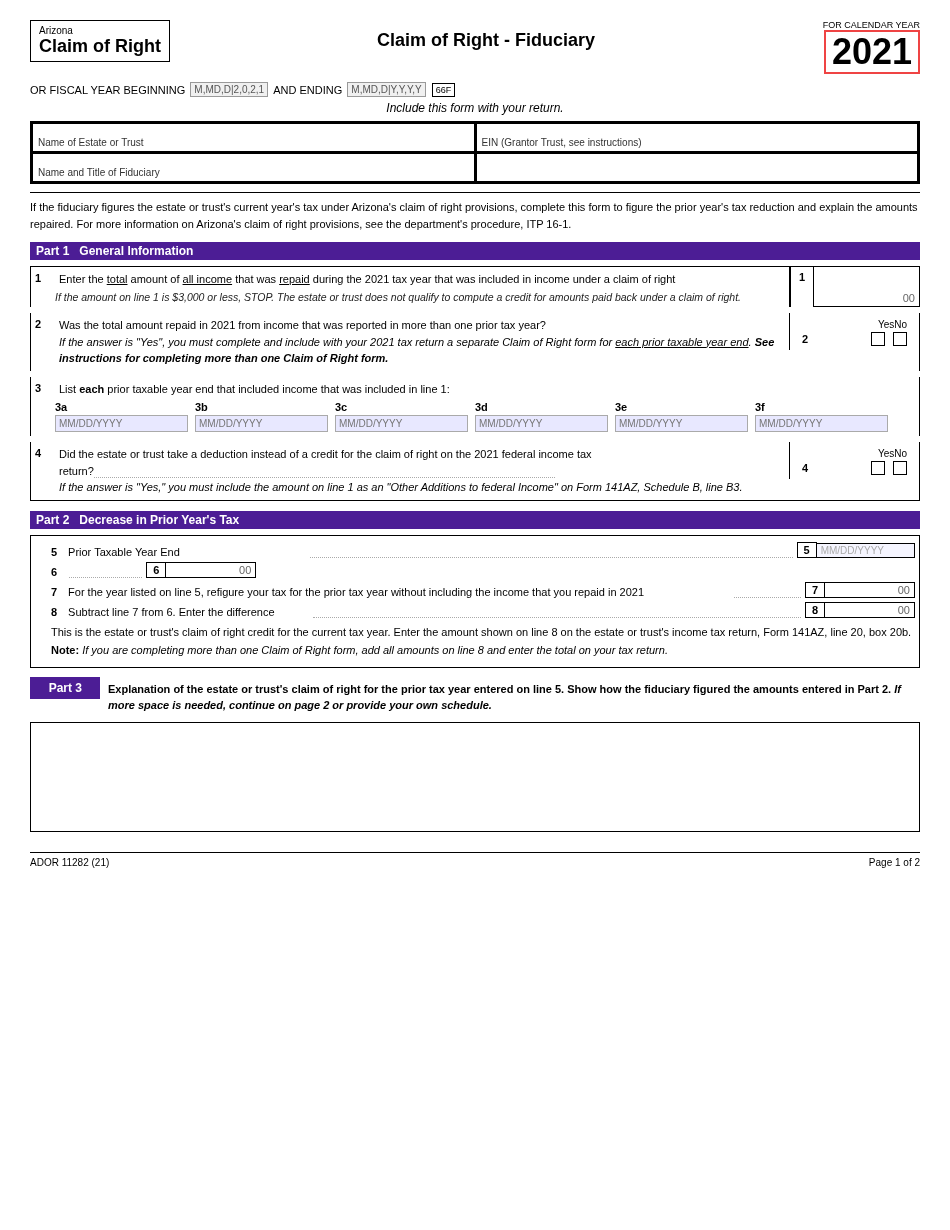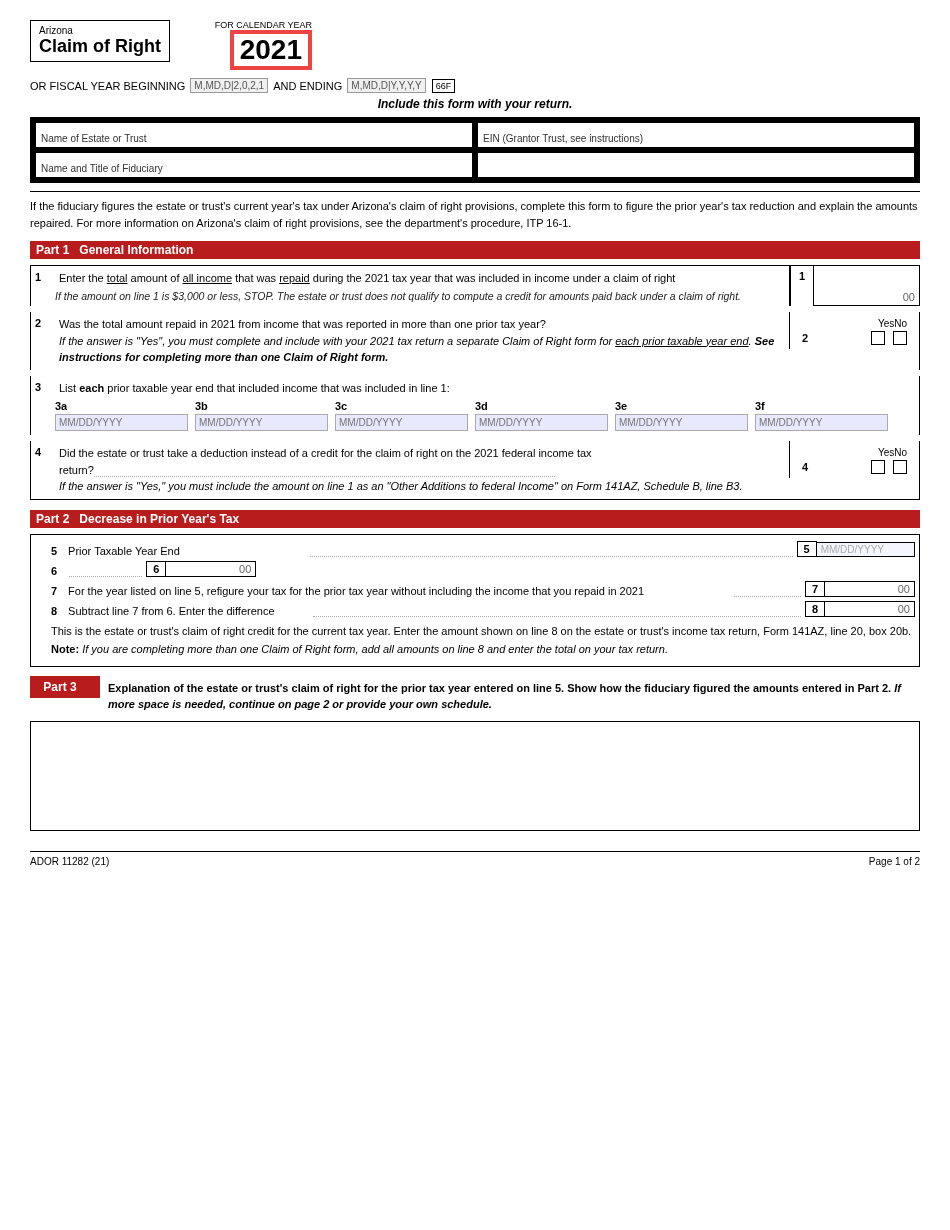--- a/index.html
+++ b/index.html
@@ -45,24 +45,24 @@
     .header-right {
       text-align: right;
       min-width: 130px;
     }
     .header-right .cal-year-label {
       font-size: 9px;
       text-align: right;
       display: block;
     }
     .header-right .year {
-      font-size: 28px;
+      font-size: 36px;
       font-weight: bold;
       line-height: 1;
-      border: 4px solid #ef4444;
+      border: 2px solid #ef4444;
       padding: 2px 6px;
       display: inline-block;
     }
 
     
     .fiscal-row {
       display: flex;
       align-items: center;
       margin: 6px 0 4px 0;
       font-size: 11px;
@@ -80,33 +80,33 @@
       border: 1px solid #000;
       font-size: 9px;
       padding: 1px 3px;
       margin-left: 4px;
     }
 
     
     .include-notice {
       text-align: center;
       font-style: italic;
-      font-weight: bold;
+      font-weight: normal;
       font-size: 12px;
       margin: 4px 0 6px 0;
     }
 
     
     .fields-table {
       width: 100%;
       border-collapse: collapse;
       margin-bottom: 6px;
     }
     .fields-table td {
-      border: 6px solid #000000;
+      border: 3px solid #000000;
       padding: 3px 5px;
       vertical-align: bottom;
       height: 30px;
     }
     .fields-table .label-cell {
       font-size: 10px;
       color: #333;
       width: 50%;
     }
 
@@ -115,22 +115,22 @@
       font-size: 11px;
       margin: 8px 0;
       line-height: 1.5;
       border-top: 1px solid #000;
       padding-top: 6px;
     }
 
     
     .part-header {
       display: flex;
-      align-items: center;
-      background: #b91c1c;
+      align-items: flex-end;
+      background: #4c1d95;
       color: #fff;
       padding: 2px 6px;
       margin: 10px 0 6px 0;
     }
     .part-number {
       font-weight: bold;
       font-size: 12px;
       margin-right: 10px;
     }
     .part-title {
@@ -245,20 +245,23 @@
       gap: 8px;
     }
   </style>
 </head>
 <body>
 
 <div class="header">
   <div class="header-logo outer-border">
     <div class="az-label">Arizona</div>
     <div class="claim-title">Claim of Right</div>
+  </div>
+  <div class="header-center">
+    <span class="form-title">Claim of Right - Fiduciary</span>
   </div>
   <div class="header-right">
     <span class="cal-year-label">FOR CALENDAR YEAR</span>
     <span class="year">2021</span>
   </div>
 </div>
 
 <div class="fiscal-row">
   <span>OR FISCAL YEAR BEGINNING</span>&nbsp;
   <span class="date-box">M,MD,D|2,0,2,1</span>

